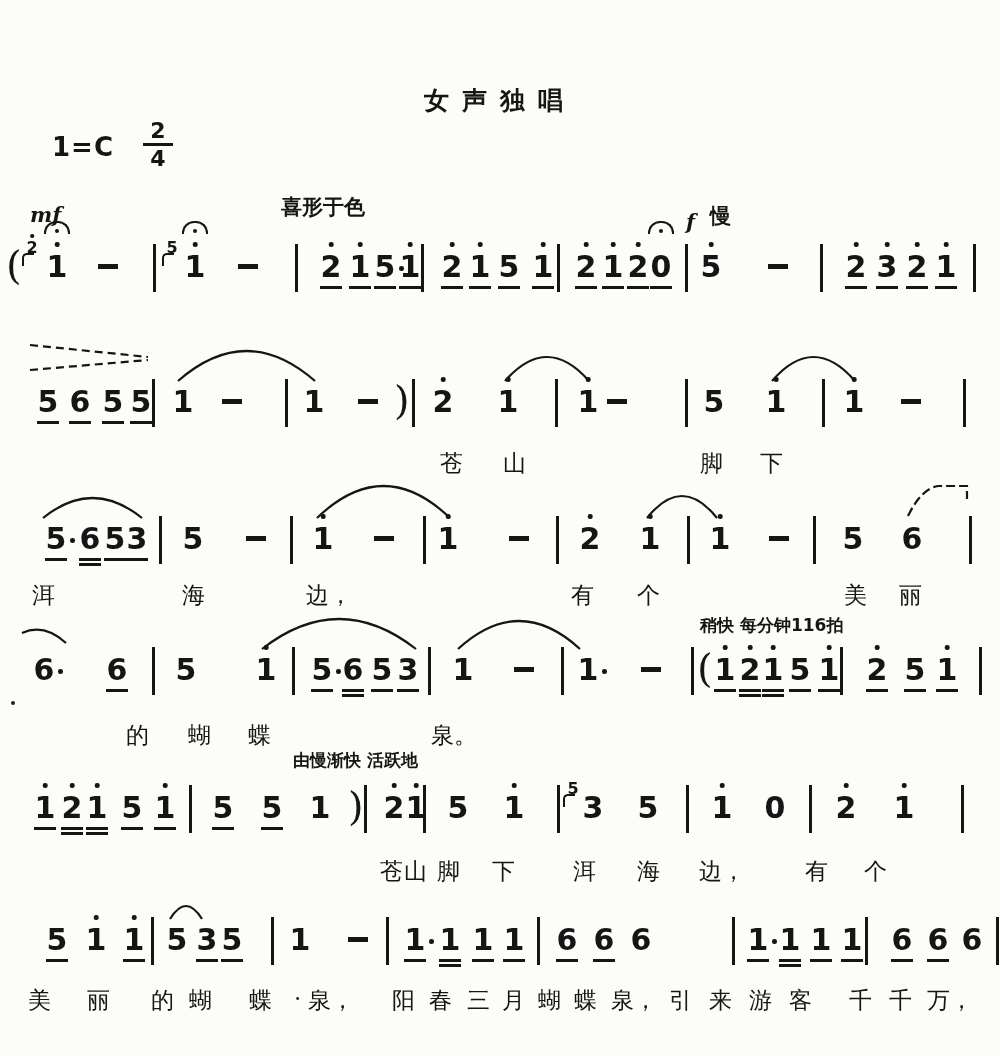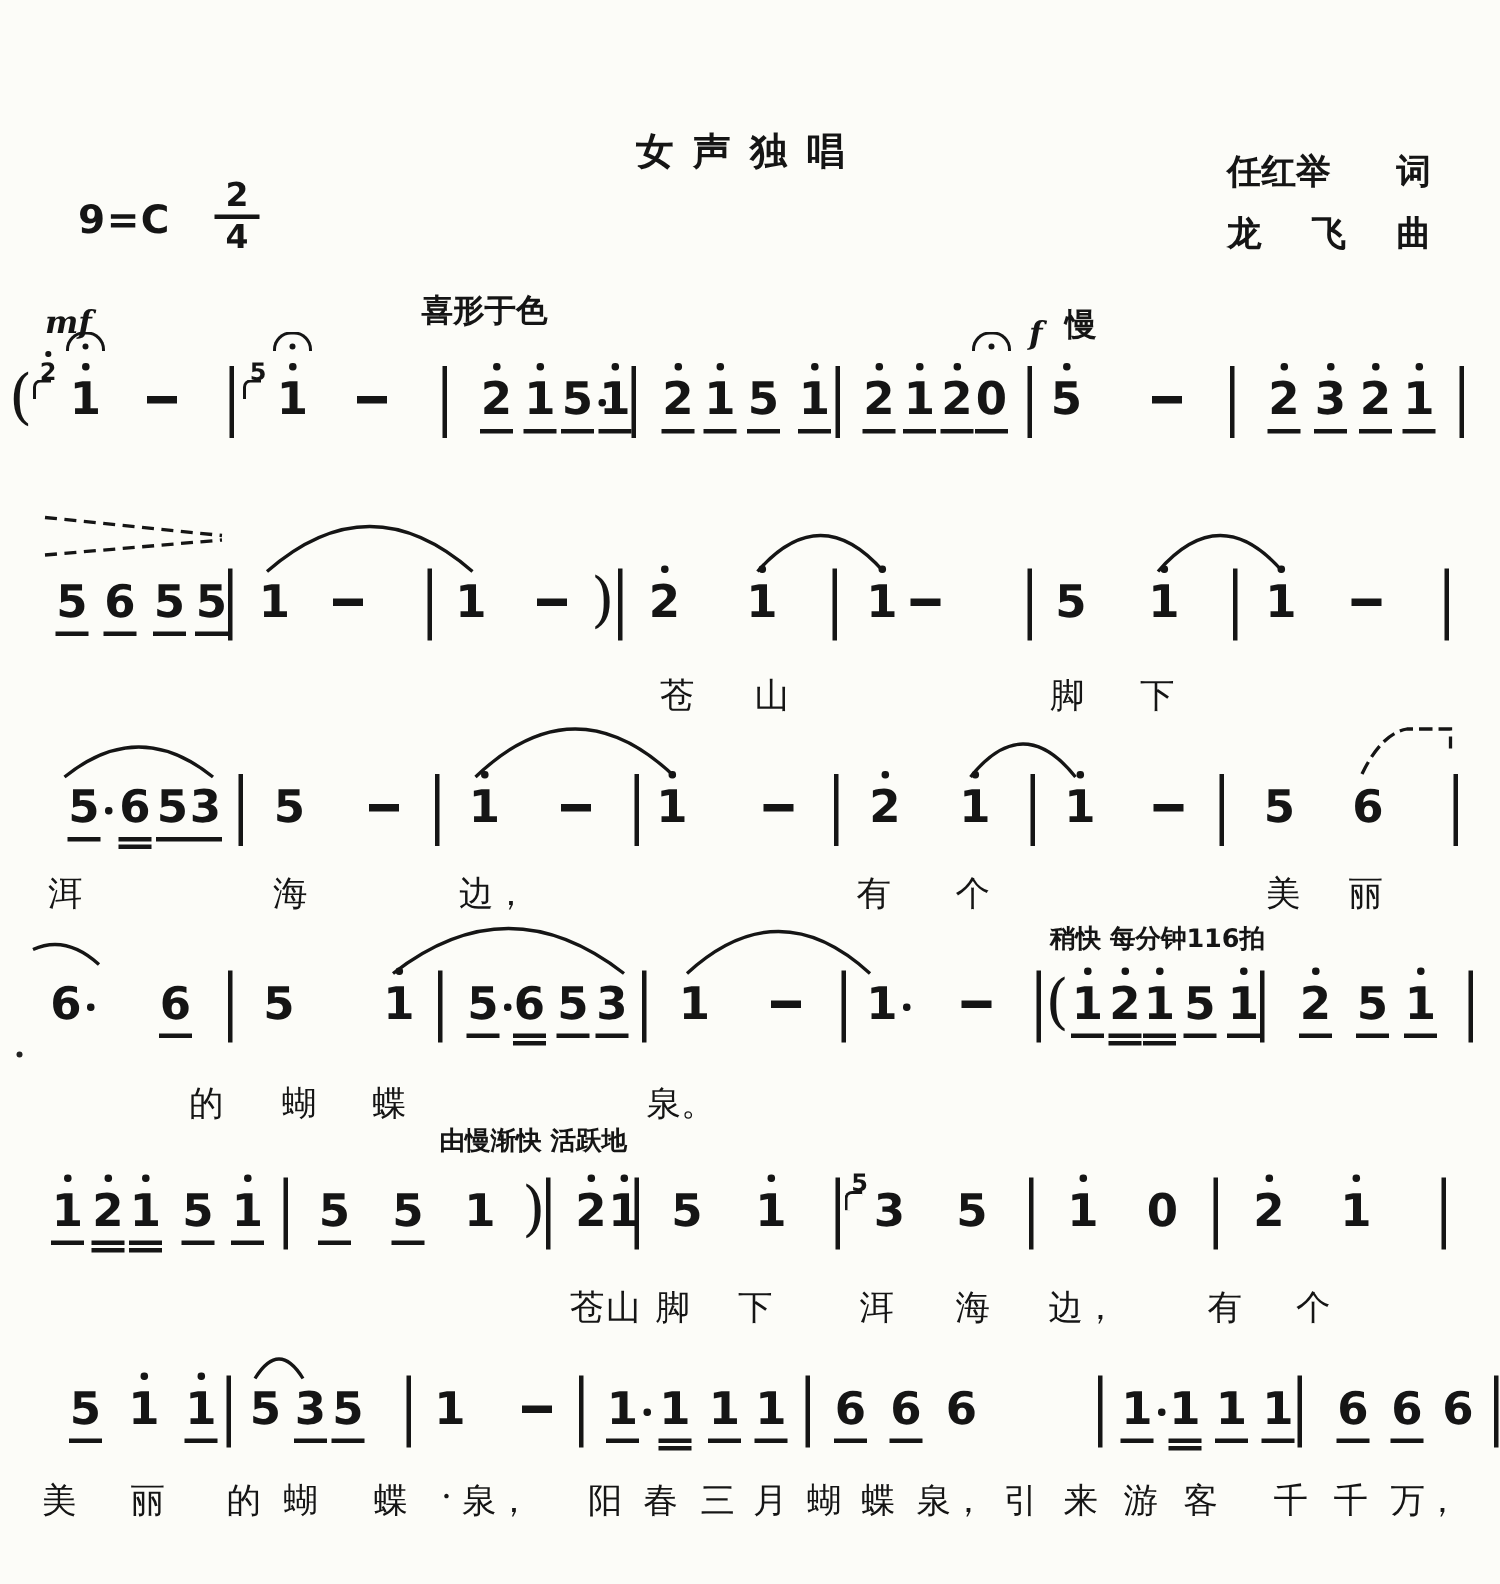--- a/index.html
+++ b/index.html
@@ -43,33 +43,22 @@
   .tempo{font-weight:700;font-size:21px;}
   .tempo-sm{font-weight:600;font-size:17px;}
   .speck{position:absolute;width:4px;height:4px;border-radius:50%;background:#222;}
 </style>
 </head>
 <body>
 
 <div class="sheet">
   <div class="subtitle">女声独唱</div>
 
-  <div class="credits">
-    <div class="credit-row">
-      <span>任红举</span>
-      <span>词</span>
-    </div>
-    <div class="credit-row">
-      <span>龙</span>
-      <span>飞</span>
-      <span>曲</span>
-    </div>
-  </div>
-
-  <div class="keysig">9=C</div>
+
+  <div class="keysig">1=C</div>
   <div class="meter">
     <span class="num">2</span>
     <span class="den">4</span>
   </div>
 
   <div id="annos">
       <div class="anno dyn" style="left: 30px; top: 202px;">mf</div>
       <div class="anno tempo" style="left: 281px; top: 193px;">喜形于色</div>
       <div class="anno dyn" style="left: 686px; top: 209px;">f</div>
       <div class="anno tempo" style="left: 710px; top: 202px;">慢</div>

